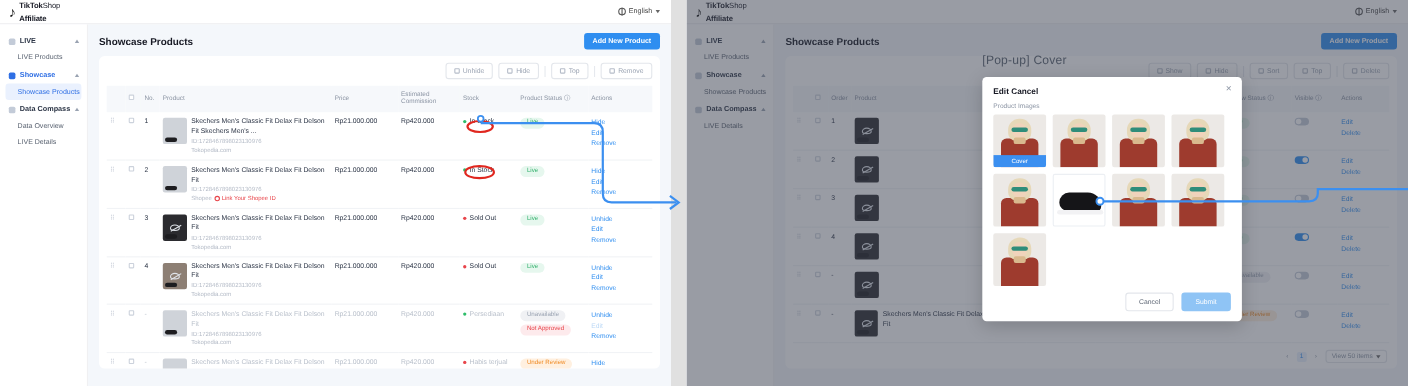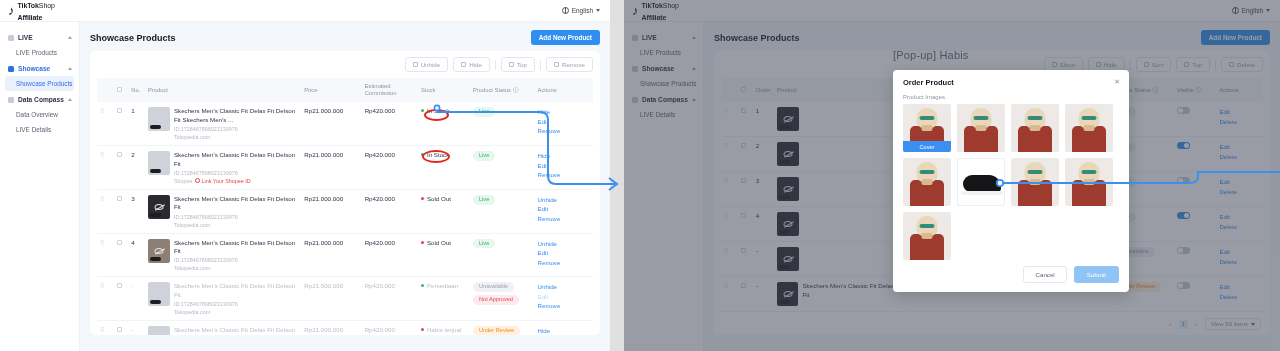--- a/index.html
+++ b/index.html
@@ -728,24 +728,24 @@
               <span class="caret-d"></span>
             </div>
           </div>
         </div>
       </div>
     </div>
 
     <div class="dim-overlay"></div>
   </div>
 
-  <div class="popup-label">[Pop-up] Habis</div>
+  <div class="popup-label">[Pop-up] Cover</div>
 
   <div class="modal">
-    <div class="modal-title">Order Product</div>
+    <div class="modal-title">Edit Cancel</div>
     <div class="modal-close">✕</div>
     <div class="modal-sub">Product Images</div>
     <div class="img-grid" id="img-grid">
         <div class="img-cell">
           <div class="person">
             <div class="body"></div>
             <div class="hair"></div>
             <div class="face"></div>
             <div class="neck"></div>
             <div class="glass"></div>

